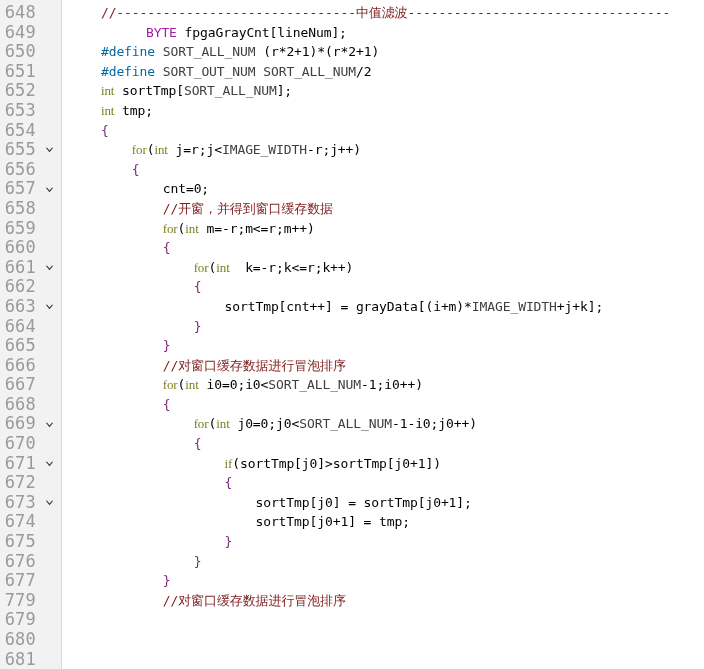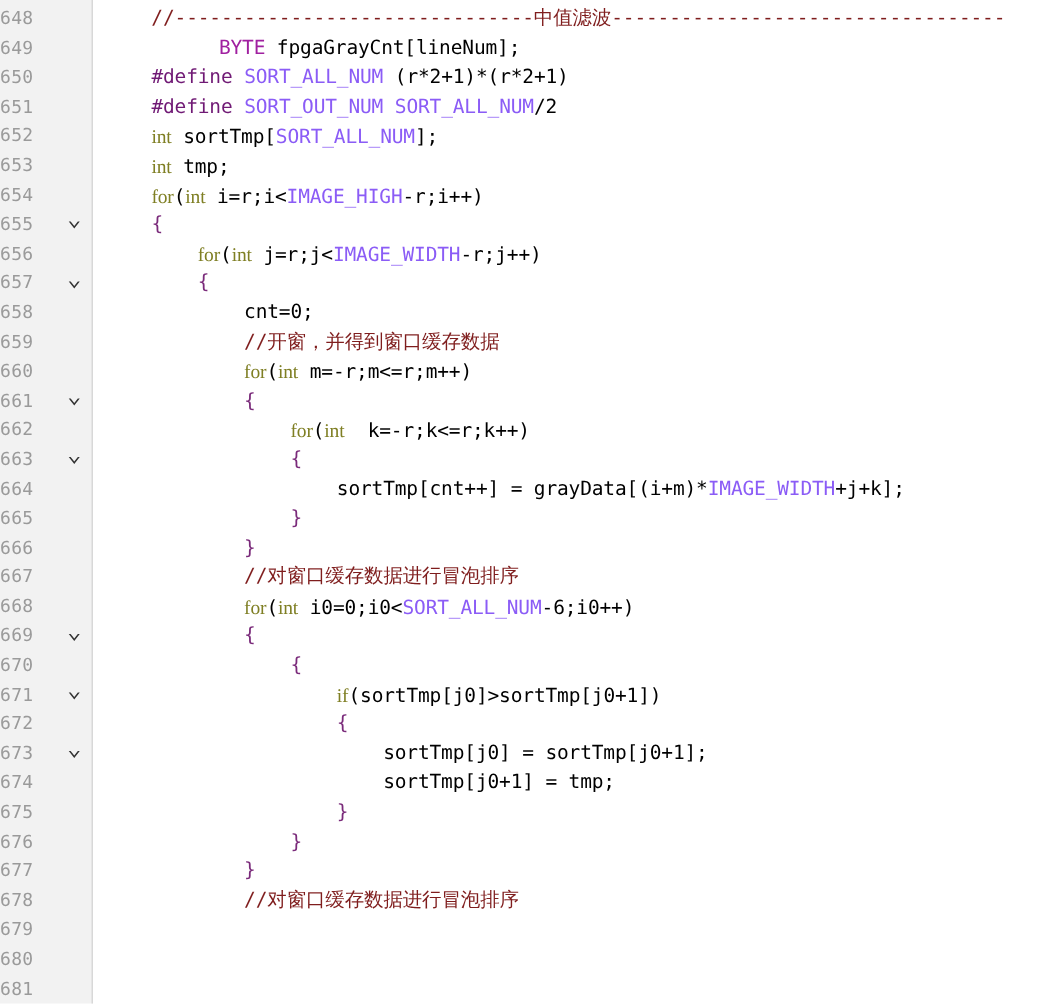--- a/index.html
+++ b/index.html
@@ -37,23 +37,23 @@
   .gutter-row {
     height: 19.6px;
     line-height: 19.6px;
     display: flex;
     align-items: center;
     justify-content: flex-start;
     box-sizing: border-box;
   }
   .lineno {
     width: 36px;
-    text-align: left;
+    text-align: right;
     padding-right: 2px;
-    font-size: 12px;
+    font-size: 17px;
     color: #9a9a9a;
     font-family: "DejaVu Sans Mono", "Liberation Mono", monospace;
     letter-spacing: 0.2px;
     user-select: none;
   }
   .foldcell {
     width: 22px;
     display: flex;
     align-items: center;
     justify-content: center;
@@ -82,23 +82,23 @@
     font-family: "DejaVu Sans Mono", "Liberation Mono", monospace;
     color: #000000;
     padding-left: 8px;
     letter-spacing: -0.1px;
   }
 
   
   .t-plain   { color: #000000; }
   .t-comment { color: #7f1d1d; }
   .t-kw      { color: #7f7f24; font-family: Liberation Serif, serif; }
-  .t-pre     { color: #701a75; }
+  .t-pre     { color: #0369a1; }
   .t-type    { color: #a020a0; margin-left: 45px; }
-  .t-macro   { color: #8b5cf6; }
+  .t-macro   { color: #404040; }
   .t-brace   { color: #7a2a7a; }
 </style>
 </head>
 <body>
 
 <div id="editor">
   <div class="gutter" id="gutter">
       <div class="gutter-row">
         <div class="lineno">648</div>
         <div class="foldcell">
@@ -333,21 +333,21 @@
       </div>
       <div class="gutter-row">
         <div class="lineno">677</div>
         <div class="foldcell">
           <svg class="fold-chevron hidden" viewBox="0 0 12 12">
             <path d="M2 4 L6 9 L10 4 L8.6 4 L6 7.2 L3.4 4 Z" fill="#333333"></path>
           </svg>
         </div>
       </div>
       <div class="gutter-row">
-        <div class="lineno">678</div>
+        <div class="lineno">779</div>
         <div class="foldcell">
           <svg class="fold-chevron hidden" viewBox="0 0 12 12">
             <path d="M2 4 L6 9 L10 4 L8.6 4 L6 7.2 L3.4 4 Z" fill="#333333"></path>
           </svg>
         </div>
       </div>
       <div class="gutter-row">
         <div class="lineno">679</div>
         <div class="foldcell">
           <svg class="fold-chevron hidden" viewBox="0 0 12 12">
@@ -372,36 +372,36 @@
         </div>
       </div>
     </div>
   <div class="code-area" id="code-area">
       <div class="code-row"><span class="t-comment">    //-------------------------------中值滤波----------------------------------</span></div>
       <div class="code-row"><span class="t-plain">    </span><span class="t-type">BYTE</span><span class="t-plain"> fpgaGrayCnt[lineNum];</span></div>
       <div class="code-row"><span class="t-plain">    </span><span class="t-pre">#define</span><span class="t-plain"> </span><span class="t-macro">SORT_ALL_NUM</span><span class="t-plain"> (r*2+1)*(r*2+1)</span></div>
       <div class="code-row"><span class="t-plain">    </span><span class="t-pre">#define</span><span class="t-plain"> </span><span class="t-macro">SORT_OUT_NUM</span><span class="t-plain"> </span><span class="t-macro">SORT_ALL_NUM</span><span class="t-plain">/2</span></div>
       <div class="code-row"><span class="t-plain">    </span><span class="t-kw">int</span><span class="t-plain"> sortTmp[</span><span class="t-macro">SORT_ALL_NUM</span><span class="t-plain">];</span></div>
       <div class="code-row"><span class="t-plain">    </span><span class="t-kw">int</span><span class="t-plain"> tmp;</span></div>
-      <div class="code-row"><span class="t-plain">    </span><span class="t-kw">for</span><span class="t-plain">(</span><span class="t-kw">int</span><span class="t-plain"> i=r;i&lt;</span><span class="t-macro">IMAGE_HIGH</span><span class="t-plain">-r;i++)</span></div>
       <div class="code-row"><span class="t-plain">    </span><span class="t-brace">{</span></div>
       <div class="code-row"><span class="t-plain">        </span><span class="t-kw">for</span><span class="t-plain">(</span><span class="t-kw">int</span><span class="t-plain"> j=r;j&lt;</span><span class="t-macro">IMAGE_WIDTH</span><span class="t-plain">-r;j++)</span></div>
       <div class="code-row"><span class="t-plain">        </span><span class="t-brace">{</span></div>
       <div class="code-row"><span class="t-plain">            cnt=0;</span></div>
       <div class="code-row"><span class="t-plain">            </span><span class="t-comment">//开窗，并得到窗口缓存数据</span></div>
       <div class="code-row"><span class="t-plain">            </span><span class="t-kw">for</span><span class="t-plain">(</span><span class="t-kw">int</span><span class="t-plain"> m=-r;m&lt;=r;m++)</span></div>
       <div class="code-row"><span class="t-plain">            </span><span class="t-brace">{</span></div>
       <div class="code-row"><span class="t-plain">                </span><span class="t-kw">for</span><span class="t-plain">(</span><span class="t-kw">int</span><span class="t-plain">  k=-r;k&lt;=r;k++)</span></div>
       <div class="code-row"><span class="t-plain">                </span><span class="t-brace">{</span></div>
       <div class="code-row"><span class="t-plain">                    sortTmp[cnt++] = grayData[(i+m)*</span><span class="t-macro">IMAGE_WIDTH</span><span class="t-plain">+j+k];</span></div>
       <div class="code-row"><span class="t-plain">                </span><span class="t-brace">}</span></div>
       <div class="code-row"><span class="t-plain">            </span><span class="t-brace">}</span></div>
       <div class="code-row"><span class="t-plain">            </span><span class="t-comment">//对窗口缓存数据进行冒泡排序</span></div>
-      <div class="code-row"><span class="t-plain">            </span><span class="t-kw">for</span><span class="t-plain">(</span><span class="t-kw">int</span><span class="t-plain"> i0=0;i0&lt;</span><span class="t-macro">SORT_ALL_NUM</span><span class="t-plain">-6;i0++)</span></div>
+      <div class="code-row"><span class="t-plain">            </span><span class="t-kw">for</span><span class="t-plain">(</span><span class="t-kw">int</span><span class="t-plain"> i0=0;i0&lt;</span><span class="t-macro">SORT_ALL_NUM</span><span class="t-plain">-1;i0++)</span></div>
       <div class="code-row"><span class="t-plain">            </span><span class="t-brace">{</span></div>
+      <div class="code-row"><span class="t-plain">                </span><span class="t-kw">for</span><span class="t-plain">(</span><span class="t-kw">int</span><span class="t-plain"> j0=0;j0&lt;</span><span class="t-macro">SORT_ALL_NUM</span><span class="t-plain">-1-i0;j0++)</span></div>
       <div class="code-row"><span class="t-plain">                </span><span class="t-brace">{</span></div>
       <div class="code-row"><span class="t-plain">                    </span><span class="t-kw">if</span><span class="t-plain">(sortTmp[j0]&gt;sortTmp[j0+1])</span></div>
       <div class="code-row"><span class="t-plain">                    </span><span class="t-brace">{</span></div>
       <div class="code-row"><span class="t-plain">                        sortTmp[j0] = sortTmp[j0+1];</span></div>
       <div class="code-row"><span class="t-plain">                        sortTmp[j0+1] = tmp;</span></div>
       <div class="code-row"><span class="t-plain">                    </span><span class="t-brace">}</span></div>
       <div class="code-row"><span class="t-plain">                </span><span class="t-brace">}</span></div>
       <div class="code-row"><span class="t-plain">            </span><span class="t-brace">}</span></div>
       <div class="code-row"><span class="t-plain">            </span><span class="t-comment">//对窗口缓存数据进行冒泡排序</span></div>
     </div>

